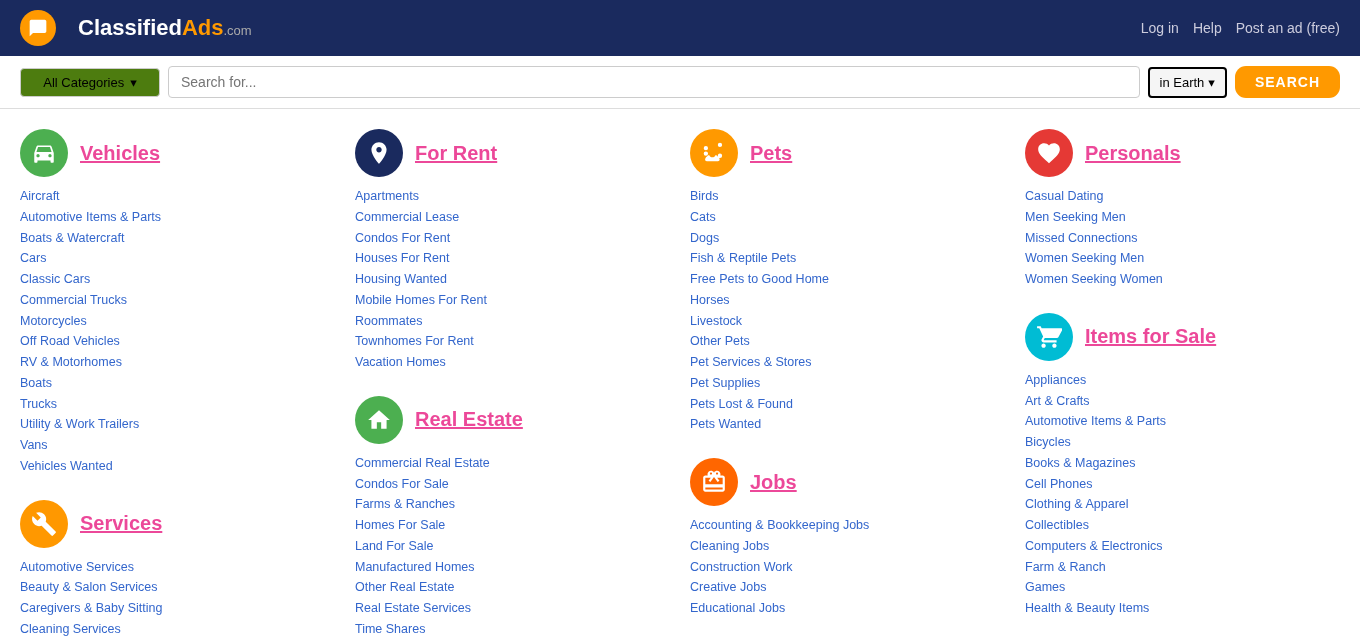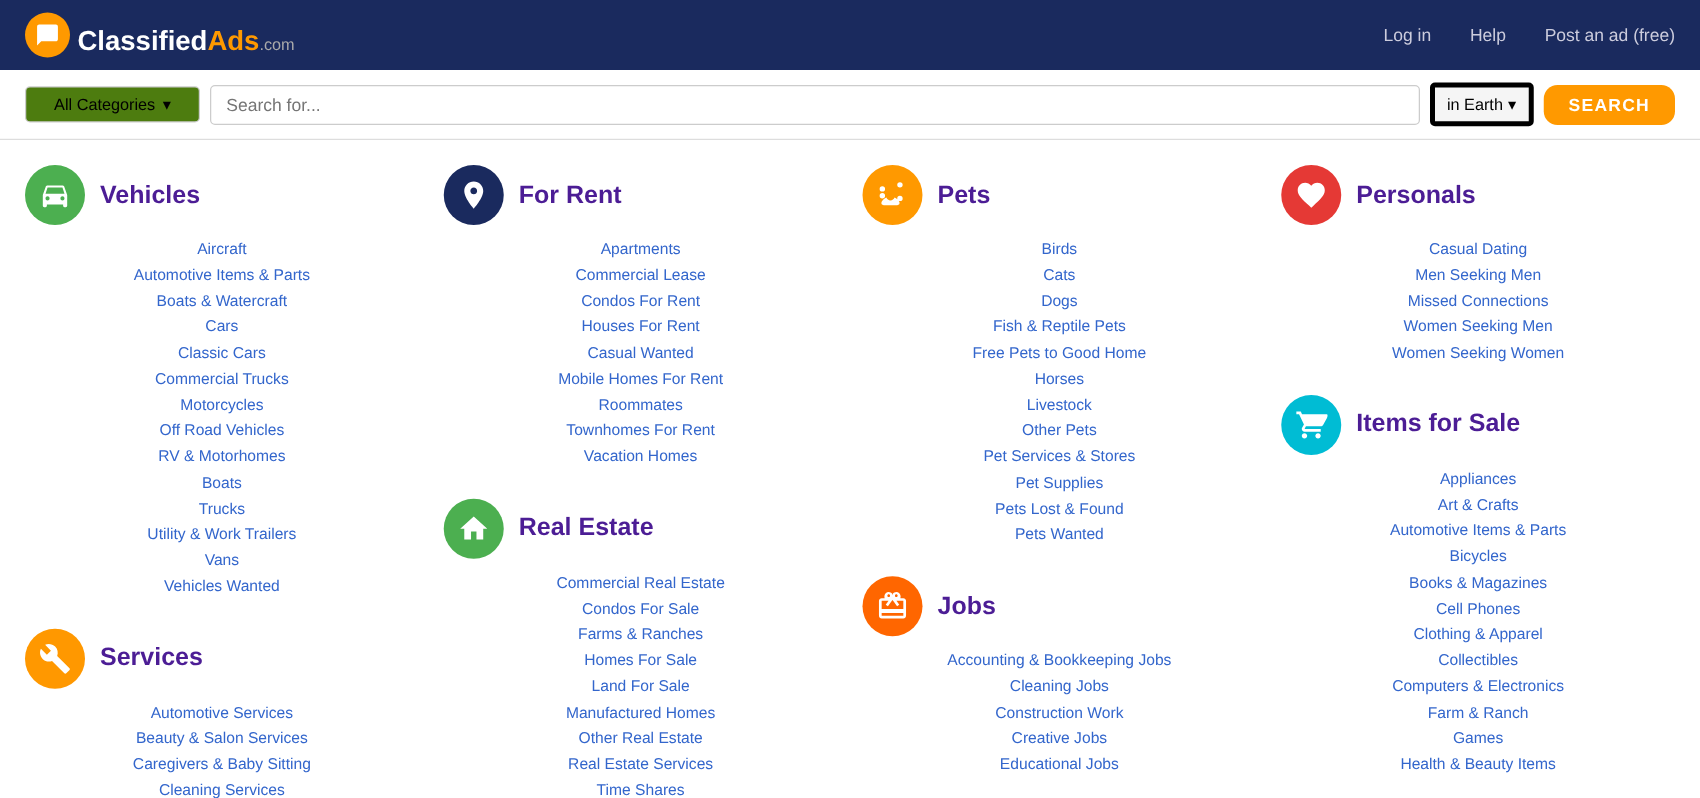--- a/index.html
+++ b/index.html
@@ -8,31 +8,31 @@
     
     .header {
       background: #1a2a5e;
       padding: 10px 20px;
       display: flex;
       align-items: center;
       justify-content: space-between;
     }
     .logo {
       display: flex;
-      align-items: flex-end;
-      gap: 6px;
+      align-items: center;
+      gap: 22px;
     }
     .logo-icon {
       width: 36px; height: 36px;
       background: #f90;
       border-radius: 50%;
       display: flex; align-items: center; justify-content: center;
       color: white; font-size: 18px;
     }
-    .header-links { display: flex; gap: 31px; }
+    .header-links { display: flex; gap: 14px; }
     .header-links a {
       color: #ccd;
       text-decoration: none;
       font-size: 14px;
     }
 
     
     .search-bar {
       background: #fff;
       padding: 10px 20px;
@@ -58,21 +58,21 @@
       flex: 1;
       border: 1px solid #ccc;
       border-radius: 4px;
       padding: 7px 12px;
       font-size: 14px;
       color: #999;
     }
     .location-select {
       display: flex;
       align-items: center;
-      border: 4px solid #000000;
+      border: 2px solid #000000;
       border-radius: 4px;
       padding: 6px 10px;
       background: #f5f5f5;
       font-size: 13px;
       gap: 4px;
       cursor: pointer;
     }
     .search-btn {
       background: #f90;
       color: #fff;
@@ -104,24 +104,25 @@
     .cat-icon {
       width: 48px; height: 48px;
       border-radius: 50%;
       display: flex; align-items: center; justify-content: center;
       flex-shrink: 0;
     }
     .cat-icon svg { width: 26px; height: 26px; fill: white; }
     .cat-title {
       font-size: 20px;
       font-weight: bold;
-      color: #4c1d95;
-    }
-
-    .cat-links { list-style: none; padding-left: 0; text-align: center; }
+      color: #ec4899;
+      text-decoration: underline;
+    }
+
+    .cat-links { list-style: none; padding-left: 0; }
     .cat-links li { margin-bottom: 2px; }
     .cat-links li a {
       color: #3366cc;
       text-decoration: none;
       font-size: 12.5px;
       line-height: 1.5;
     }
 
     .bg-green { background: #4caf50; }
     .bg-blue { background: #1a2a5e; }
@@ -228,21 +229,21 @@
               <path d="M12 2C8.13 2 5 5.13 5 9c0 5.25 7 13 7 13s7-7.75 7-13c0-3.87-3.13-7-7-7zm0 9.5c-1.38 0-2.5-1.12-2.5-2.5s1.12-2.5 2.5-2.5 2.5 1.12 2.5 2.5-1.12 2.5-2.5 2.5z"></path>
             </svg>
         </div>
         <span class="cat-title">For Rent</span>
       </div>
       <ul class="cat-links">
         <li><a href="#">Apartments</a></li>
         <li><a href="#">Commercial Lease</a></li>
         <li><a href="#">Condos For Rent</a></li>
         <li><a href="#">Houses For Rent</a></li>
-        <li><a href="#">Casual Wanted</a></li>
+        <li><a href="#">Housing Wanted</a></li>
         <li><a href="#">Mobile Homes For Rent</a></li>
         <li><a href="#">Roommates</a></li>
         <li><a href="#">Townhomes For Rent</a></li>
         <li><a href="#">Vacation Homes</a></li>
       </ul>
     </div>
 
     <div class="category-section">
       <div class="category-header">
         <div class="cat-icon bg-green">

